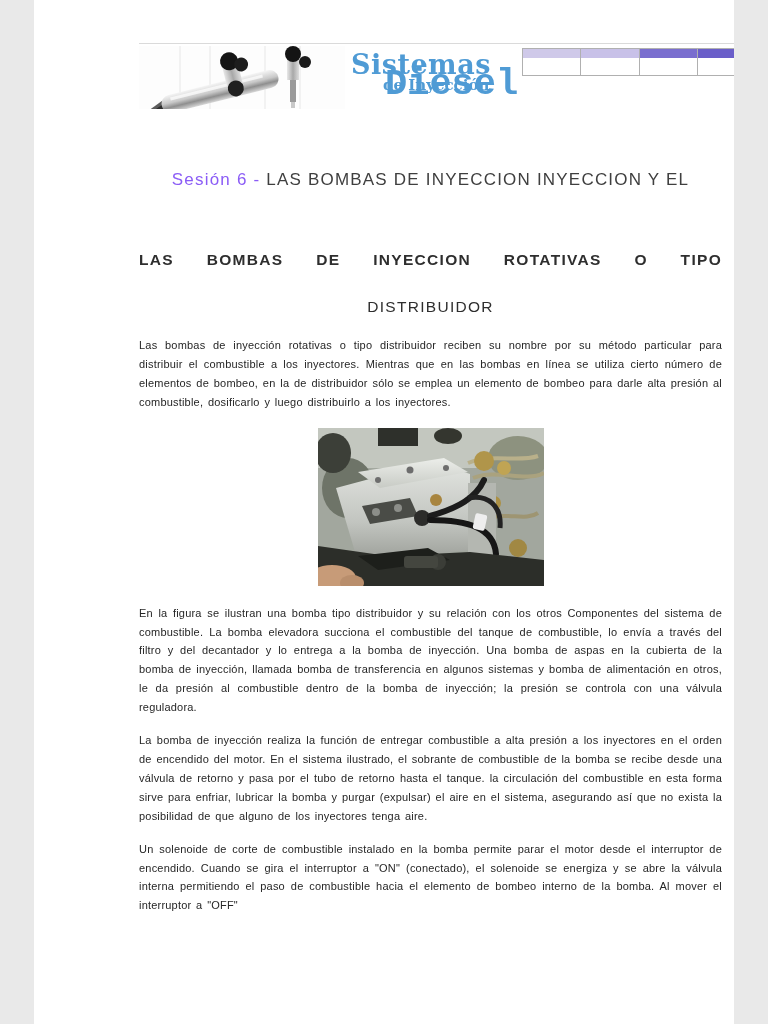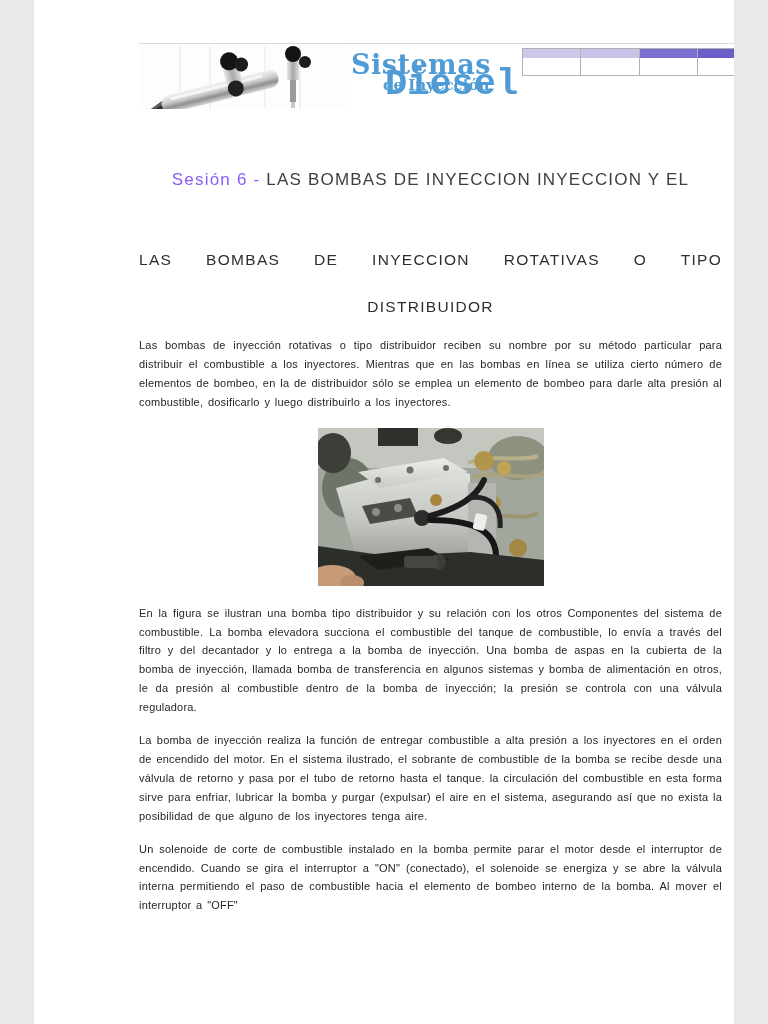--- a/index.html
+++ b/index.html
@@ -35,21 +35,21 @@
     margin-top:57px; text-align:center; font-weight:400;
     font-size:17px; line-height:27px; letter-spacing:1.2px; color:#3f3f3f;
   }
   .session-label { color:#8b5cf6; }
 
   
   .section-heading {
     margin-top:56px; font-weight:400; color:#2e2e2e;
     font-size:15.5px; line-height:22.5px; letter-spacing:1.3px;
   }
-  .heading-line1 { text-align:justify; text-align-last:justify; }
+  .heading-line1 { text-align:justify; text-align-last:justify;font-weight:bold; }
   .heading-line2 { text-align:center;margin-top:24px; }
 
   
   .para {
     margin-top:17px; text-align:justify; font-size:11px; line-height:18.9px;
     letter-spacing:0.2px; word-spacing:1.5px; color:#262626;
   }
   .para:first-of-type { margin-top:18px; }
 
   

